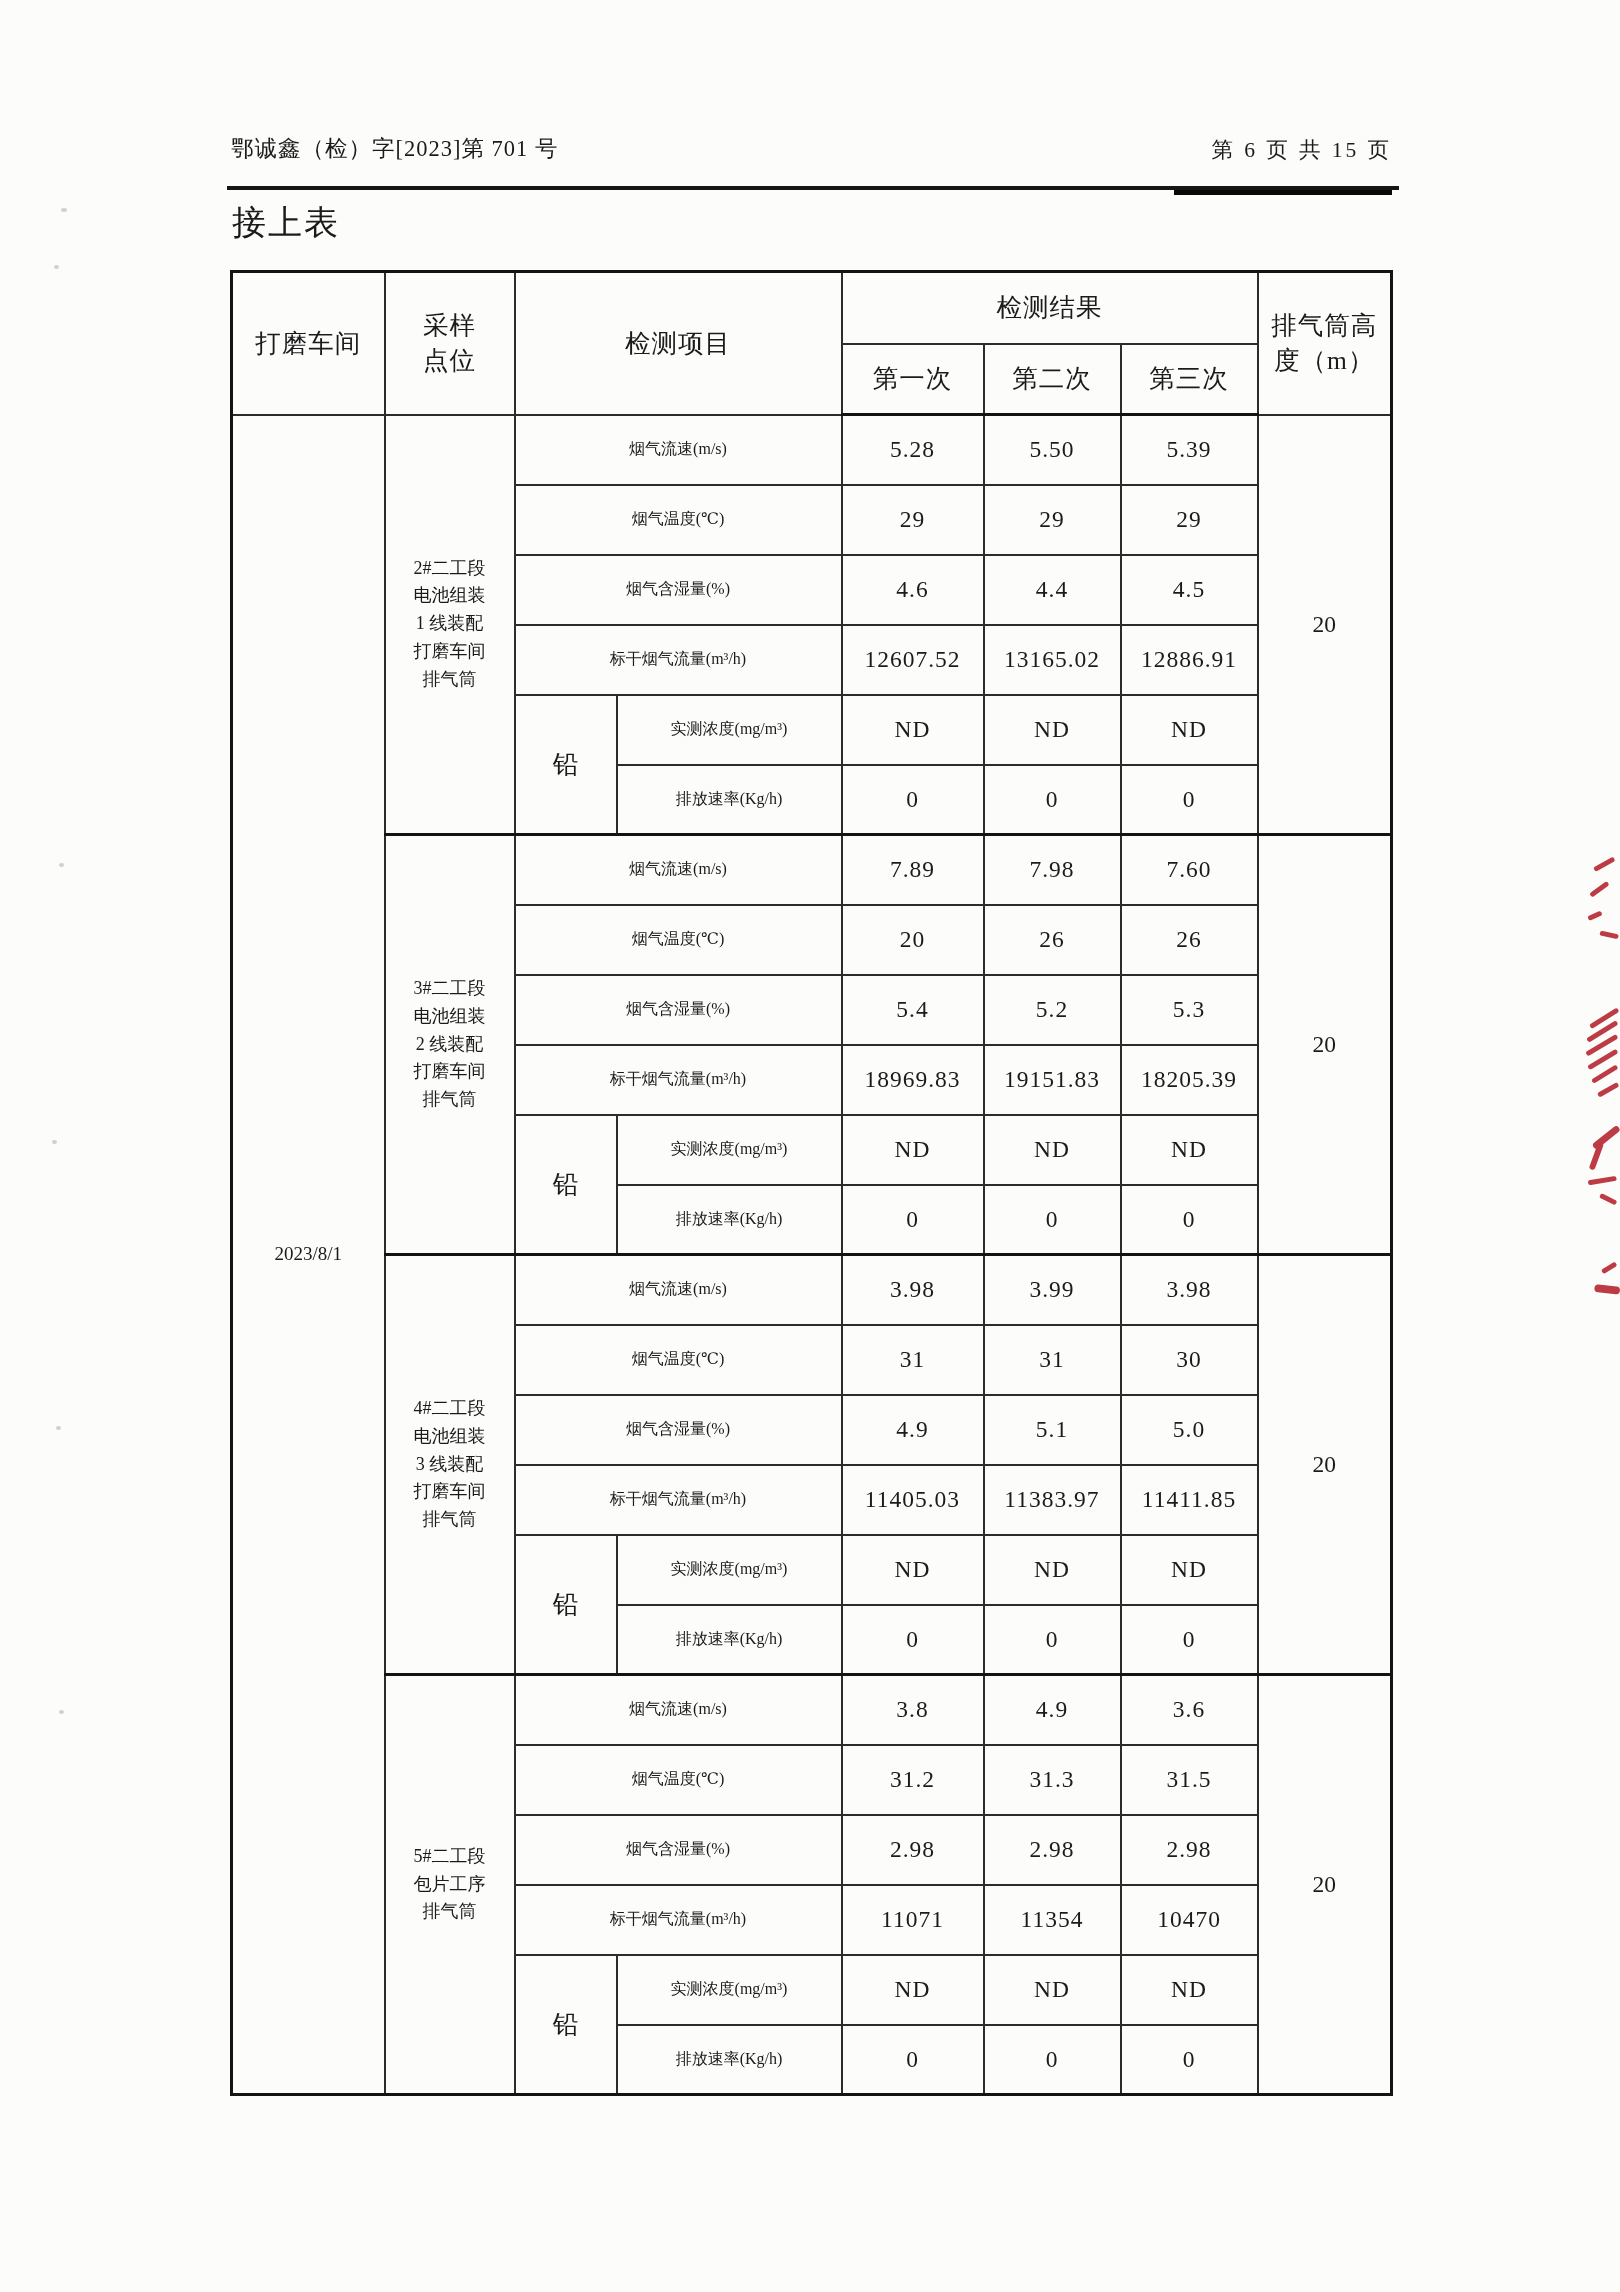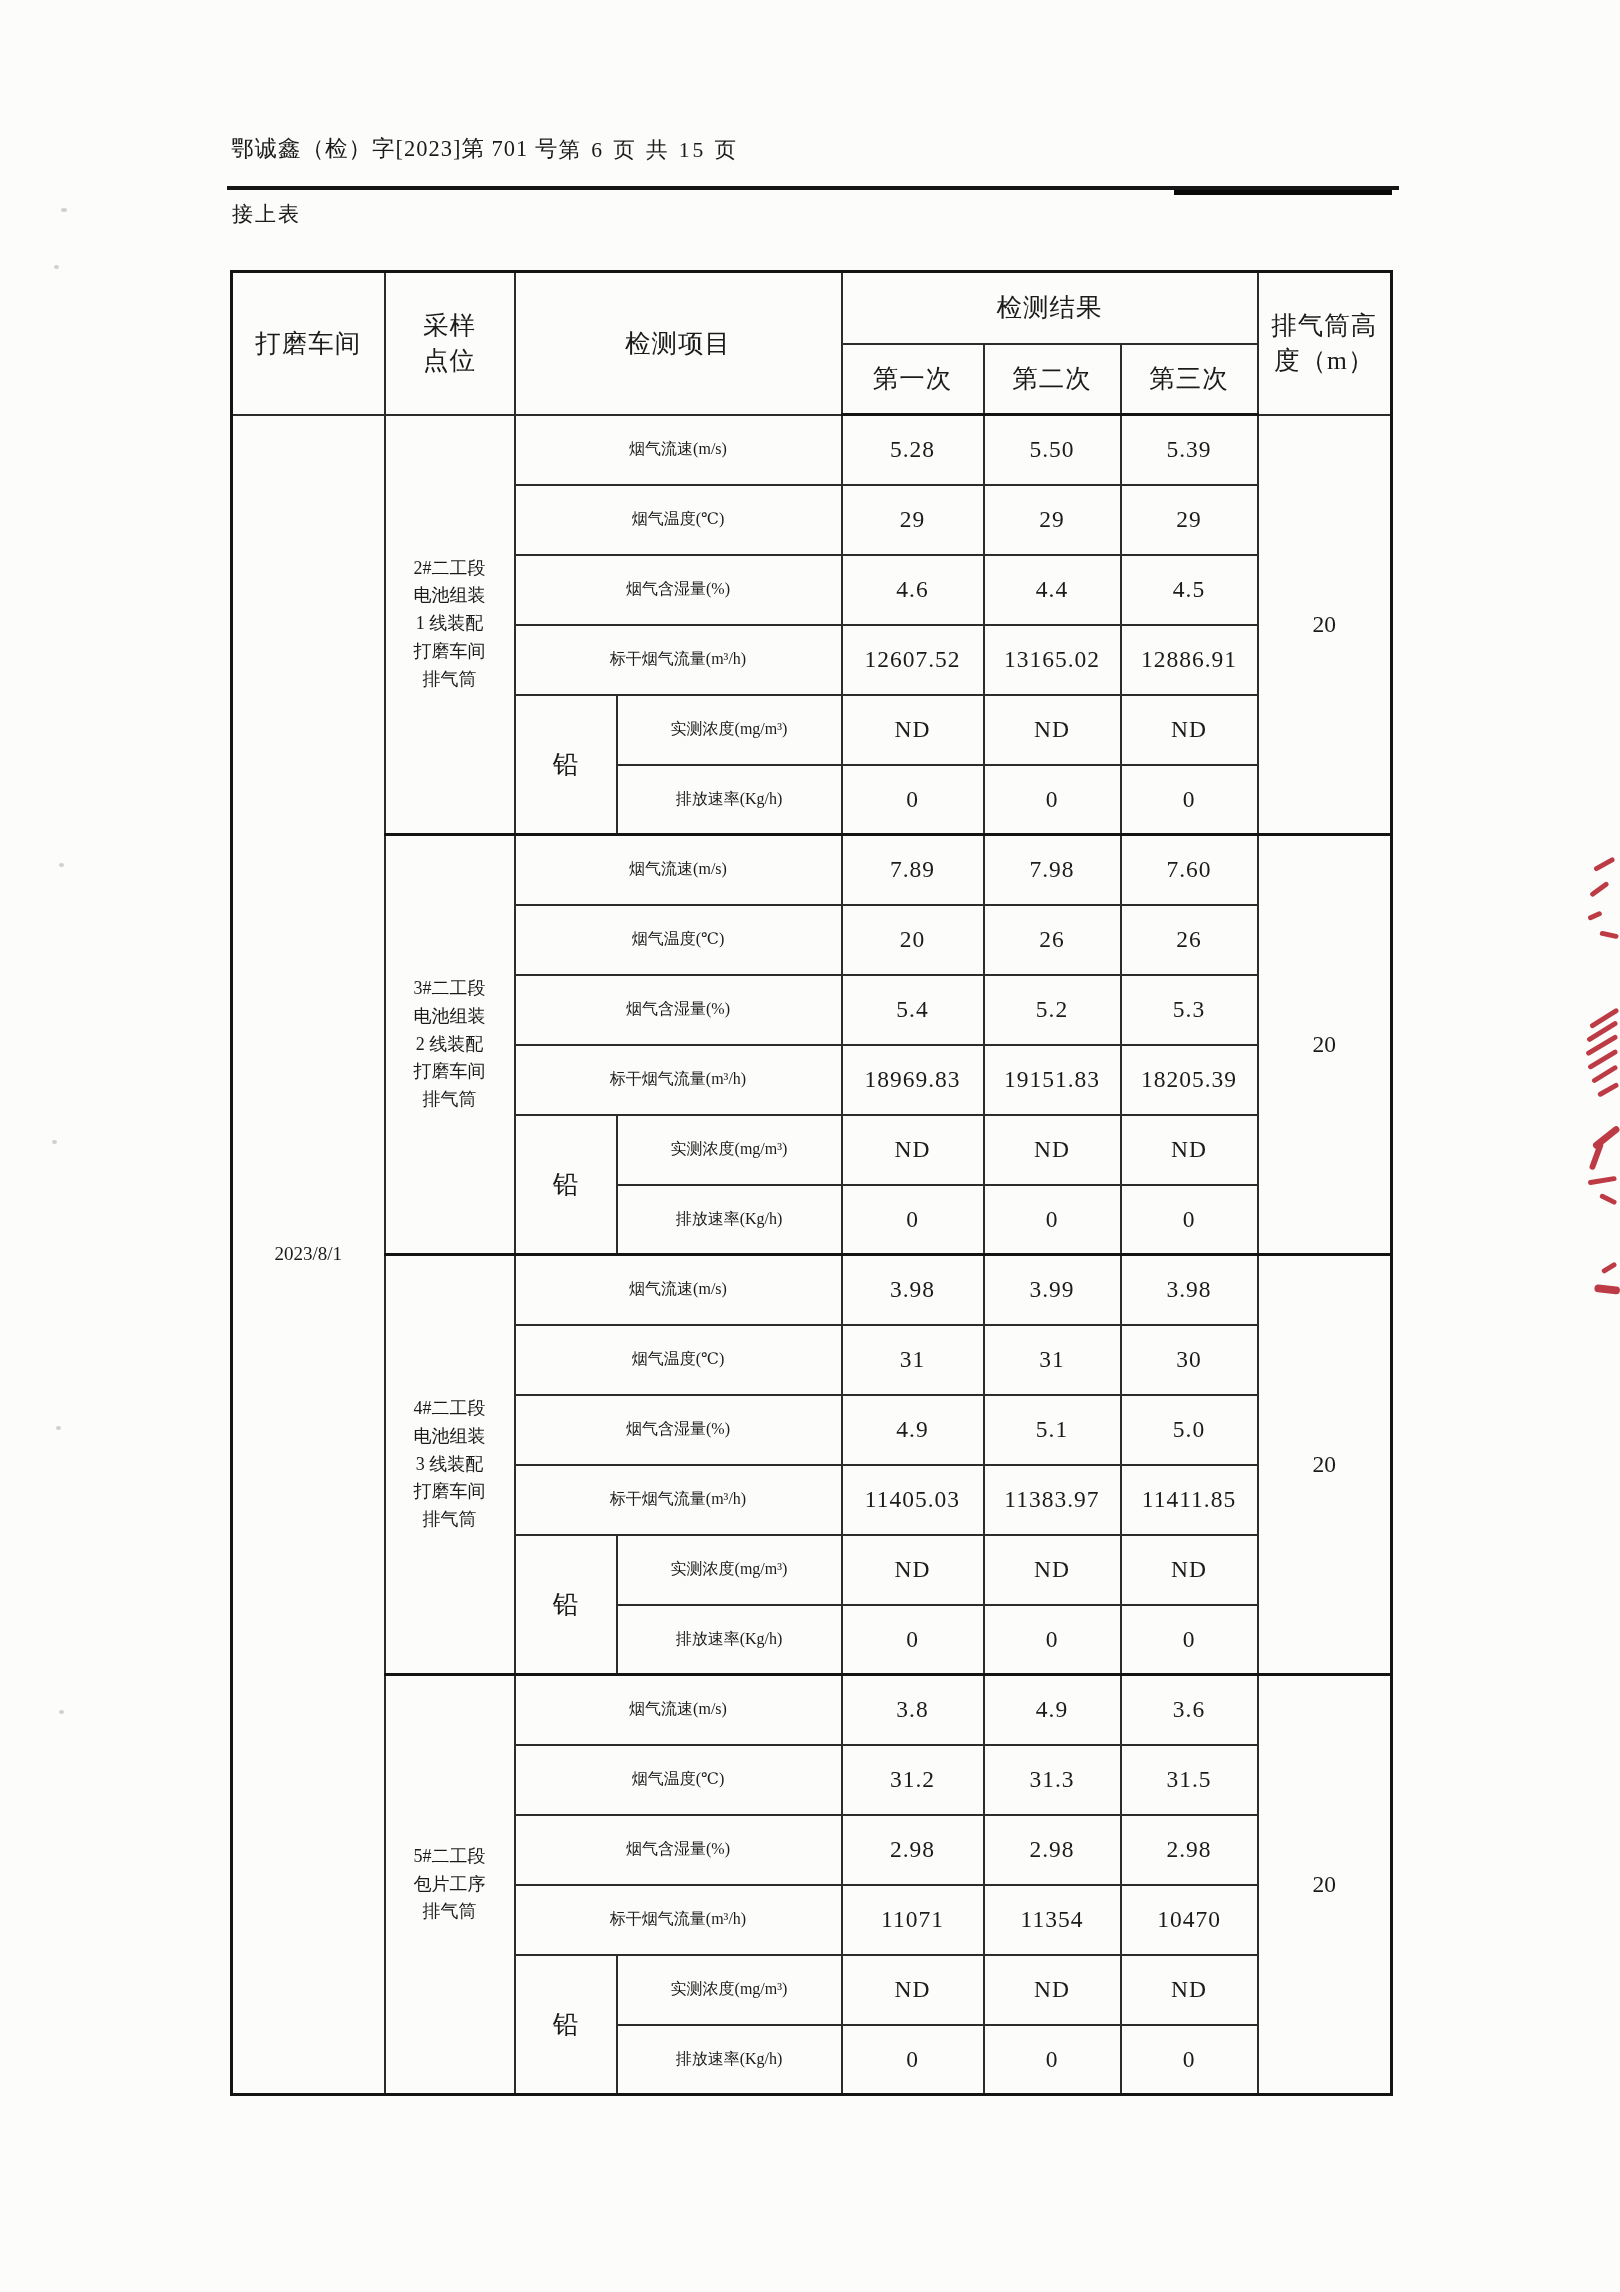--- a/index.html
+++ b/index.html
@@ -3,26 +3,26 @@
 <meta charset="utf-8">
 <style>
   html,body{margin:0;padding:0}
   body{
     position:relative;width:1620px;height:2293px;overflow:hidden;
     background:#fcfcfb;color:#1b1b1b;
     font-family:"Liberation Serif","DejaVu Serif",serif;
   }
   
   .doc-header{position:absolute;left:231px;top:133px;width:1161px;
-    display:flex;align-items:flex-end}
+    display:flex;justify-content:space-between;align-items:flex-end}
   .doc-number{font-size:22.5px;letter-spacing:1px}
   .page-info{font-size:21.6px;letter-spacing:2.9px}
   .header-rule{position:absolute;left:227px;top:186px;width:1172px;height:3.9px;background:#161616}
   .page-underline{position:absolute;left:1174px;top:190px;width:218px;height:4.9px;background:#090909}
-  .continuation{position:absolute;left:232px;top:200px;font-size:21px;letter-spacing:2px}
+  .continuation{position:absolute;left:232px;top:200px;font-size:34px;letter-spacing:2px}
 
   
   table.report{
     position:absolute;left:230px;top:270px;
     border-collapse:collapse;table-layout:fixed;
     border:3.9px solid #141414;
   }
   .report th,.report td{
     border:2px solid #2c2c2c;
     text-align:center;vertical-align:middle;

